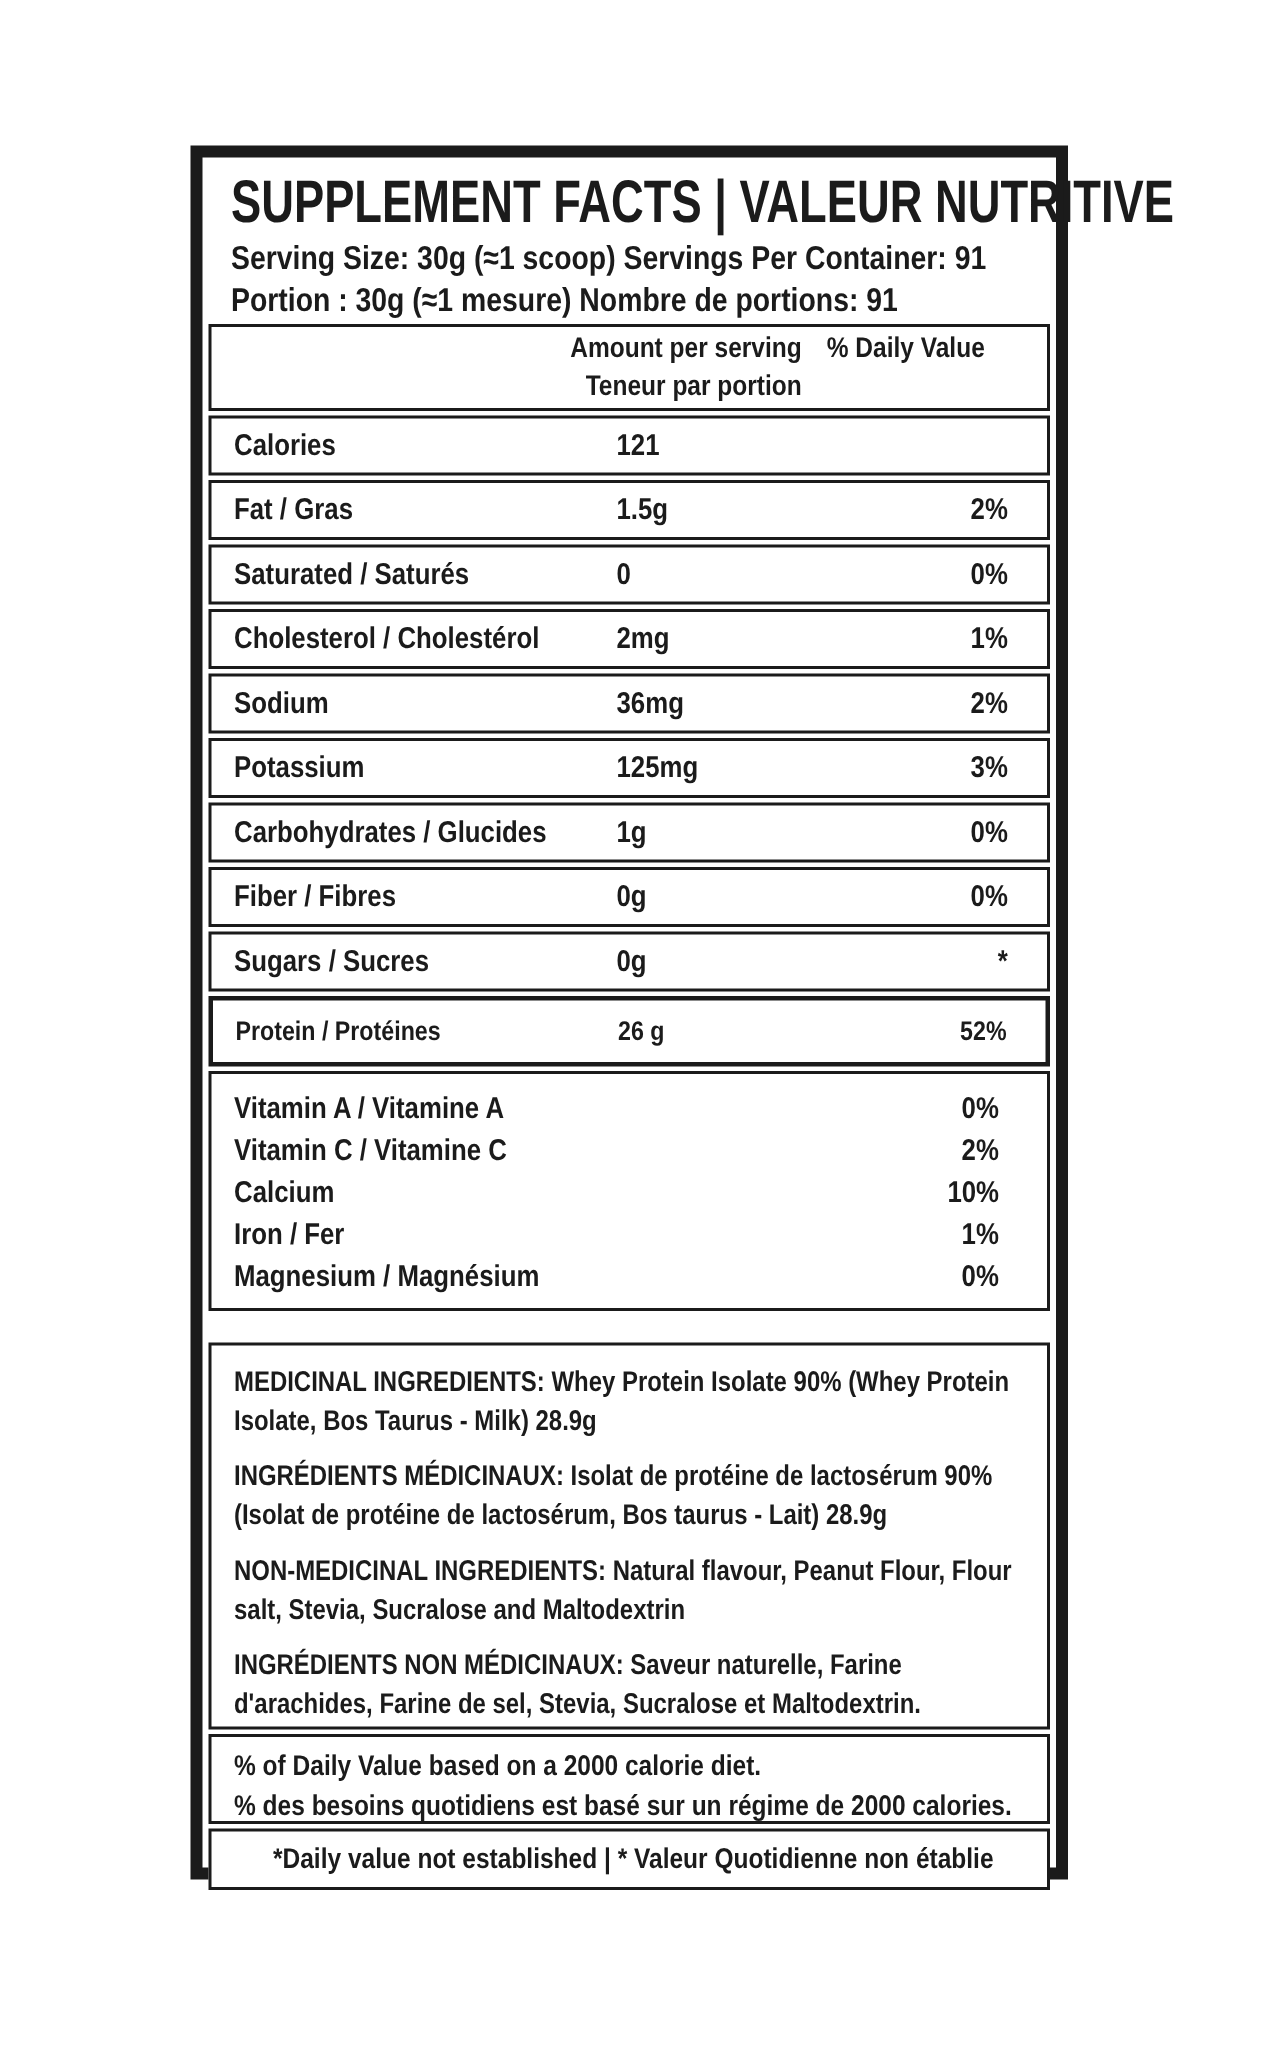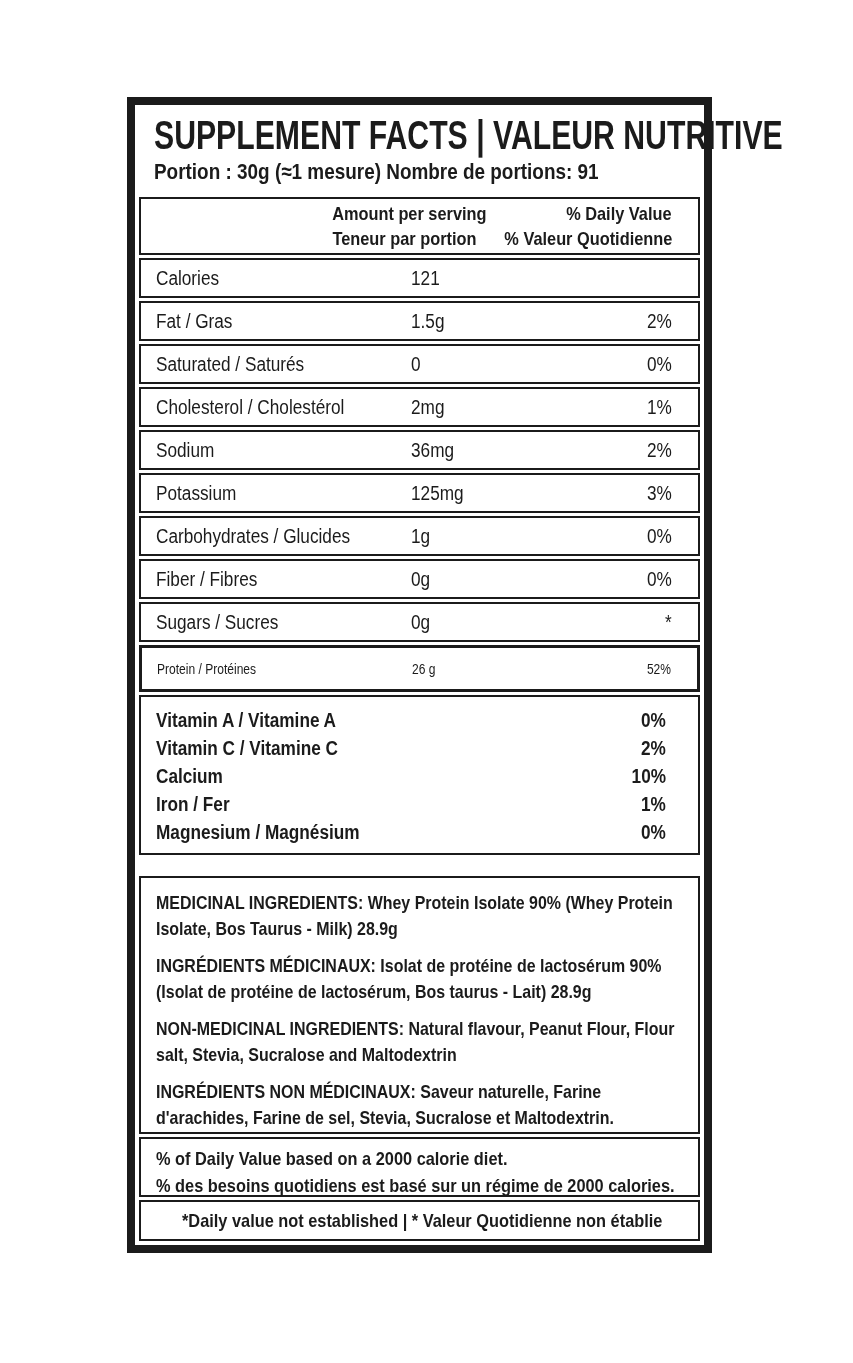--- a/index.html
+++ b/index.html
@@ -22,29 +22,29 @@
   .title {
     display:inline-block; white-space:nowrap;
     font-size:40px; font-weight:bold; line-height:46px;
     transform:scaleX(0.755); transform-origin:0 50%;
   }
   .serving-line { font-size:22px; font-weight:bold; line-height:28px; }
 
   .colhead { height:58px; display:flex; flex-direction:column; justify-content:center;
              font-size:19px; font-weight:bold; line-height:25px; }
   .ch-line { display:flex; }
-  .ch-amt  { width:345px; text-align:right; }
-  .ch-dv   { flex:1; text-align:right; padding-right:26px; }
+  .ch-amt  { width:345px; text-align:right;margin-left:48px; }
+  .ch-dv   { flex:1; text-align:left; padding-right:26px; }
 
   .row { height:40px; position:relative; display:flex; align-items:center;
-         font-size:20px; font-weight:normal; }
+         font-size:20px; font-weight:bold; }
   .row .name { padding-left:15px; }
   .row .amt  { position:absolute; left:270px; top:0; bottom:0; display:flex; align-items:center; }
   .row .dv   { margin-left:auto; padding-right:26px; }
-  .row.protein { height:47px; border-width:3px; font-size:14px; }
+  .row.protein { height:47px; border-width:3px; font-size:18px; }
 
   .vitamins { height:160px; padding:9px 32px 0 15px; font-size:20px; font-weight:bold; }
   .vrow { height:28px; display:flex; align-items:center; }
   .vrow .dv { margin-left:auto; }
 
   .ingredients { height:258px; padding:12px 14px 0 15px; font-size:19px; font-weight:bold;margin-top:18px; }
   .ing-p { width:119%; transform:scaleX(0.84); transform-origin:0 0;
            line-height:26px; margin-bottom:11px; }
 
   .dvnote { height:60px; padding:6px 0 0 15px; font-size:19px; font-weight:bold; line-height:27px; }
@@ -54,32 +54,34 @@
 </head>
 <body>
 
 <div class="label">
 
   <div class="hdr">
     <div>
       <span class="title">SUPPLEMENT FACTS | VALEUR NUTRITIVE</span>
     </div>
     <div class="serving-line">
+      <span class="cx">Serving Size: 30g (≈1 scoop) Servings Per Container: 91</span>
+    </div>
+    <div class="serving-line">
       <span class="cx">Portion : 30g (≈1 mesure) Nombre de portions: 91</span>
     </div>
   </div>
 
   <div class="box colhead">
     <div class="ch-line">
       <span class="ch-amt"><span class="cx-r">Amount per serving</span></span>
       <span class="ch-dv"><span class="cx-r">% Daily Value</span></span>
     </div>
     <div class="ch-line">
       <span class="ch-amt"><span class="cx-r">Teneur par portion</span></span>
-      <span class="ch-dv"><span class="cx-r">% Valeur Quotidienne</span></span>
     </div>
   </div>
 
   <div class="box row">
     <span class="name"><span class="cx">Calories</span></span>
     <span class="amt">
         <span class="cx">121</span>
       </span>
     <span class="dv"><span class="cx-r"></span></span>
   </div>

